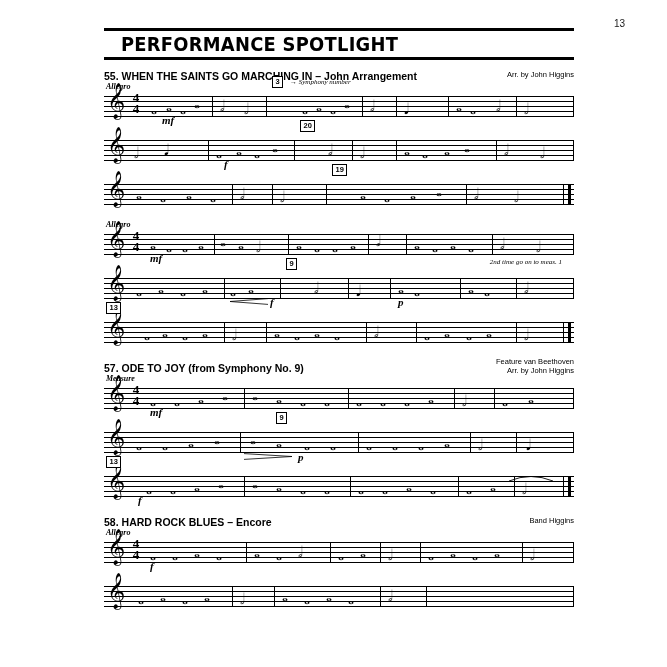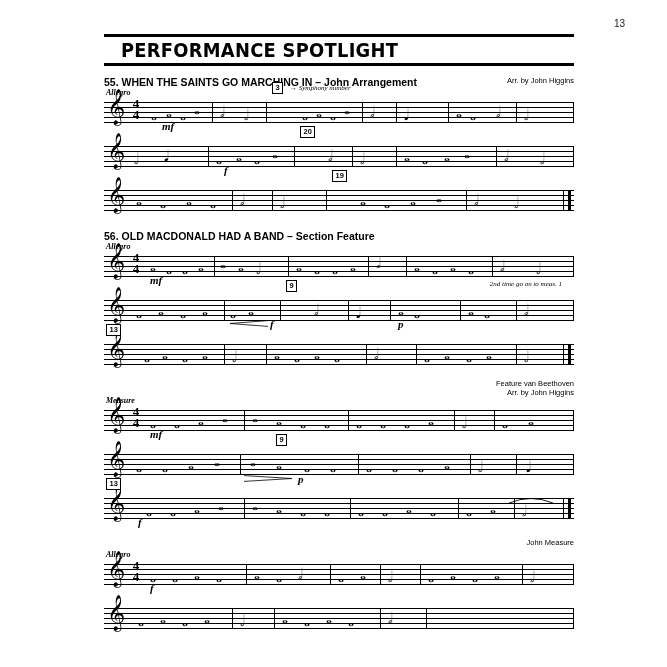--- a/index.html
+++ b/index.html
@@ -25,21 +25,21 @@
     position: absolute;
     top: 18px;
     right: 42px;
     font-size: 10px;
     color: #1a1a1a;
     font-family: "Liberation Sans", sans-serif;
   }
   .content {
     position: absolute;
     left: 104px;
-    top: 34px;
+    top: 28px;
     width: 470px;
   }
   
   .banner {
     position: relative;
     height: 26px;
     border-top: 3px solid #000;
     border-bottom: 3px solid #000;
     margin-bottom: 10px;
     display: flex;
@@ -313,26 +313,20 @@
         <div class="barline" style="left:128px;"></div>
         <div class="barline" style="left:168px;"></div>
         <div class="barline" style="left:222px;"></div>
         <div class="barline" style="left:362px;"></div>
         <div class="barline thick" style="left:464px;"></div>
         <div class="barline" style="left:459px;"></div>
       </div>
     </div>
 
     <div class="song">
-      <div class="song-head">
-        <div class="song-title">
-          <span class="num">56.</span><span>OLD MACDONALD HAD A BAND</span>
-          <span class="sub">– Section Feature</span>
-        </div>
-      </div>
 
       <div class="system">
         <div class="tempo">Allegro</div>
         <div class="staff-lines">
             <i></i>
             <i></i>
             <i></i>
             <i></i>
             <i></i>
           </div>
@@ -439,20 +433,23 @@
         <div class="barline" style="left:262px;"></div>
         <div class="barline" style="left:312px;"></div>
         <div class="barline" style="left:412px;"></div>
         <div class="barline" style="left:459px;"></div>
         <div class="barline thick" style="left:464px;"></div>
       </div>
     </div>
 
     <div class="song">
       <div class="song-head">
+        <div class="song-title">
+          <span class="num">57.</span><span>ODE TO JOY (from Symphony No. 9)</span>
+        </div>
         <div class="credit two-line">
           <div>Feature van Beethoven</div>
           <div>Arr. by John Higgins</div>
         </div>
       </div>
 
       <div class="system">
         <div class="tempo">Measure</div>
         <div class="staff-lines">
             <i></i>
@@ -562,22 +559,26 @@
         <div class="barline" style="left:246px;"></div>
         <div class="barline" style="left:354px;"></div>
         <div class="barline" style="left:410px;"></div>
         <div class="barline" style="left:459px;"></div>
         <div class="barline thick" style="left:464px;"></div>
       </div>
     </div>
 
     <div class="song">
       <div class="song-head">
+        <div class="song-title">
+          <span class="num">58.</span><span>HARD ROCK BLUES</span>
+          <span class="sub">– Encore</span>
+        </div>
         <div class="credit">
-          <div>John Measure</div>
+          <div>Band Higgins</div>
         </div>
       </div>
 
       <div class="system">
         <div class="tempo">Allegro</div>
         <div class="staff-lines">
             <i></i>
             <i></i>
             <i></i>
             <i></i>

